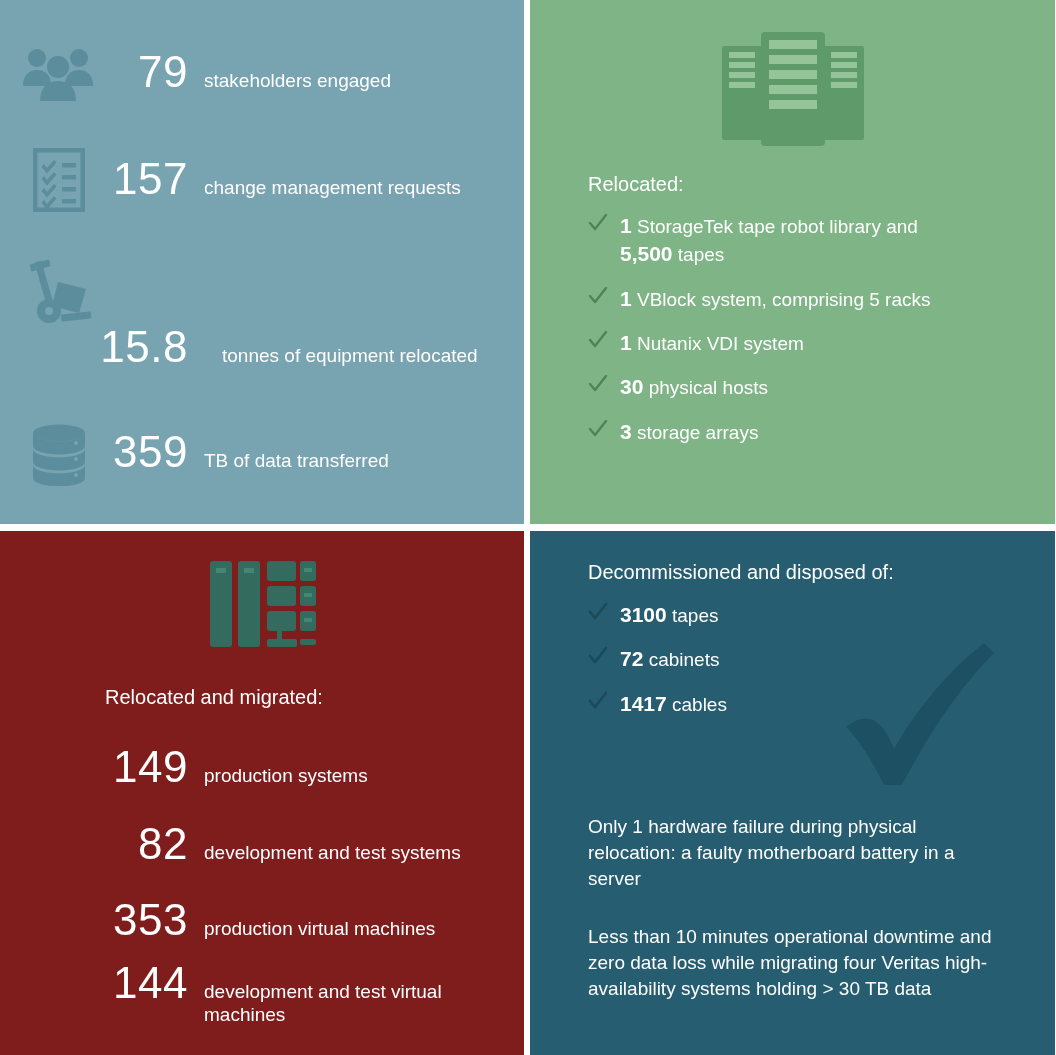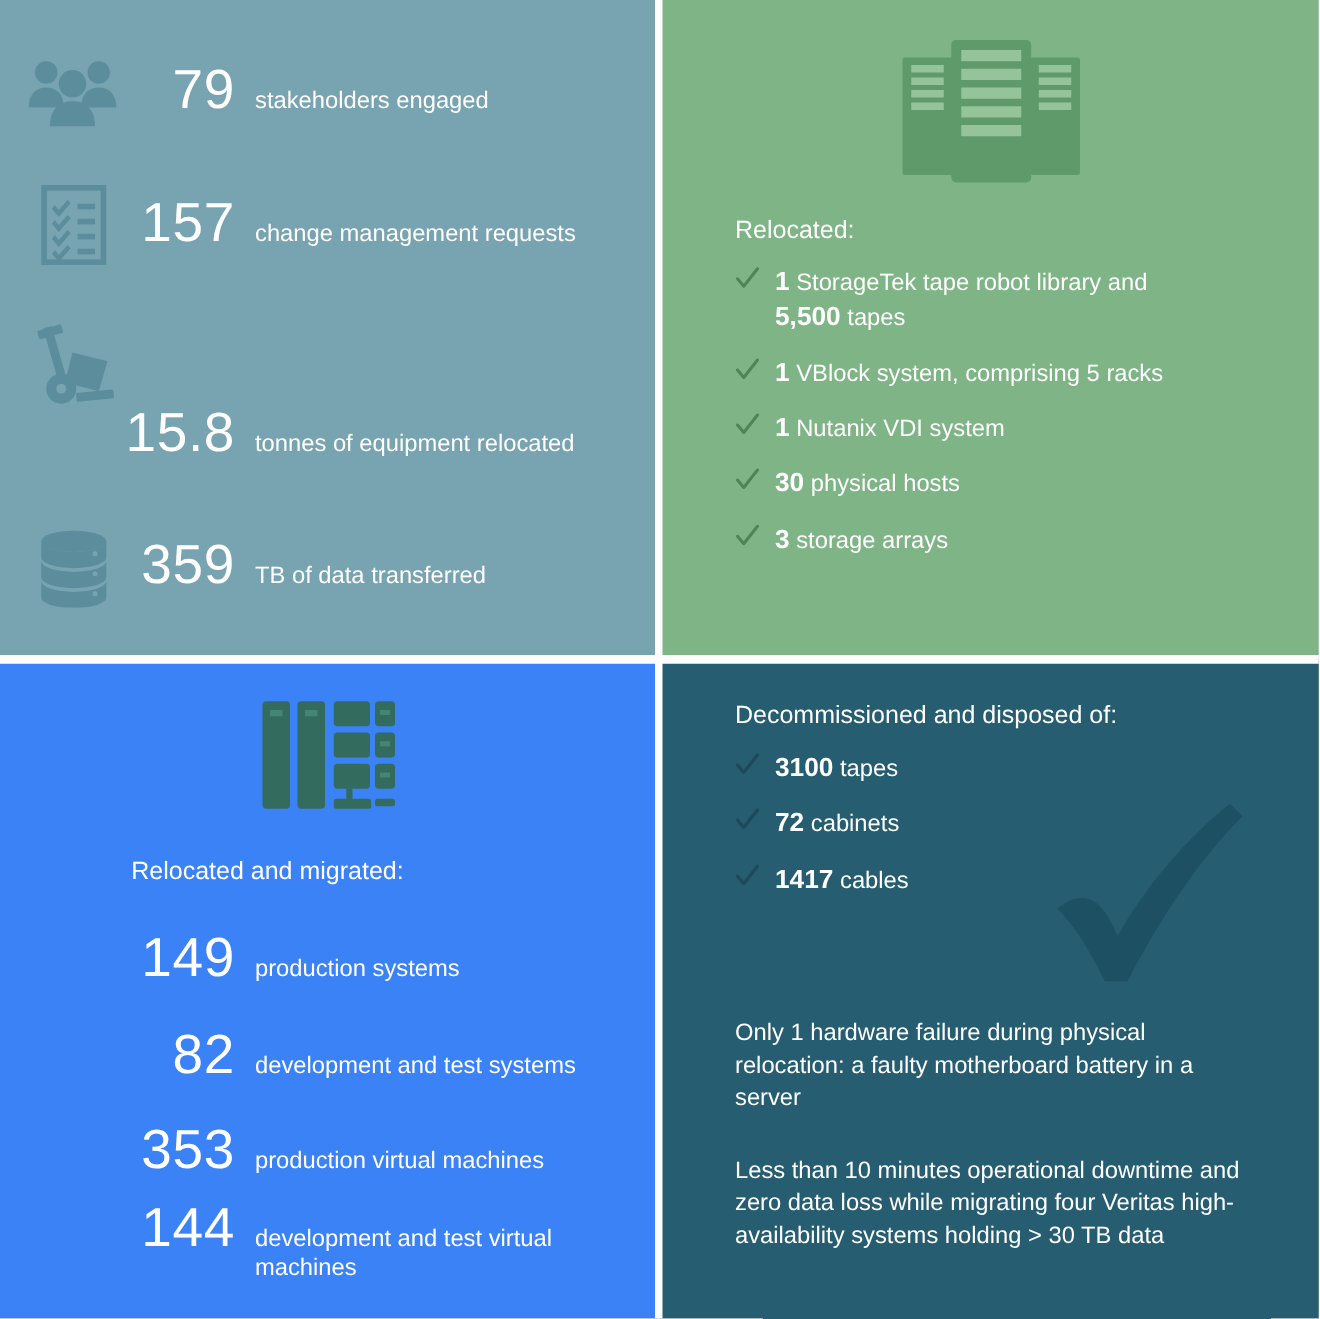--- a/index.html
+++ b/index.html
@@ -21,21 +21,21 @@
     background: #ffffff;
     overflow: hidden;
   }
   .quad {
     position: relative;
     overflow: hidden;
     box-sizing: border-box;
   }
   .quad-tl { background: #78a3b0; }
   .quad-tr { background: #7fb586; }
-  .quad-bl { background: #3b82f6; }
+  .quad-bl { background: #7f1d1d; }
   .quad-br { background: #265d70; }
 
   
   .gutter-v {
     position: absolute;
     left: 524px;
     top: 0;
     width: 6px;
     height: 1055px;
     background: #ffffff;
@@ -201,21 +201,21 @@
           <rect x="2" y="6" width="20" height="7" rx="1" transform="rotate(-16 12 9)"></rect>
           <circle cx="21" cy="55" r="12"></circle>
           <circle cx="21" cy="55" r="4" fill="#78a3b0"></circle>
           <path d="M30 26 L58 33 L51 57 L24 50 Z"></path>
           <rect x="33" y="57" width="30" height="7" rx="1" transform="rotate(-6 48 60)"></rect>
         </g>
       </svg>
     </span>
 
 
-    <div class="stat-row" style="left:6px; top:325px;">
+    <div class="stat-row" style="left:6px; top:325px;gap:18px;">
       <span class="stat-num">15.8</span>
       <span class="stat-label">tonnes of equipment relocated</span>
     </div>
 
     <span class="icon-box" style="left:32px; top:424px;">
       <svg width="54" height="62" viewBox="0 0 54 62" xmlns="http://www.w3.org/2000/svg">
         <g fill="#5b8d9d">
           <ellipse cx="27" cy="9" rx="26" ry="8.5"></ellipse>
           <path d="M1 9 L1 22 A26 8.5 0 0 0 53 22 L53 9 A26 8.5 0 0 1 1 9 Z"></path>
           <path d="M1 25 L1 38 A26 8.5 0 0 0 53 38 L53 25 A26 8.5 0 0 1 1 25 Z"></path>

